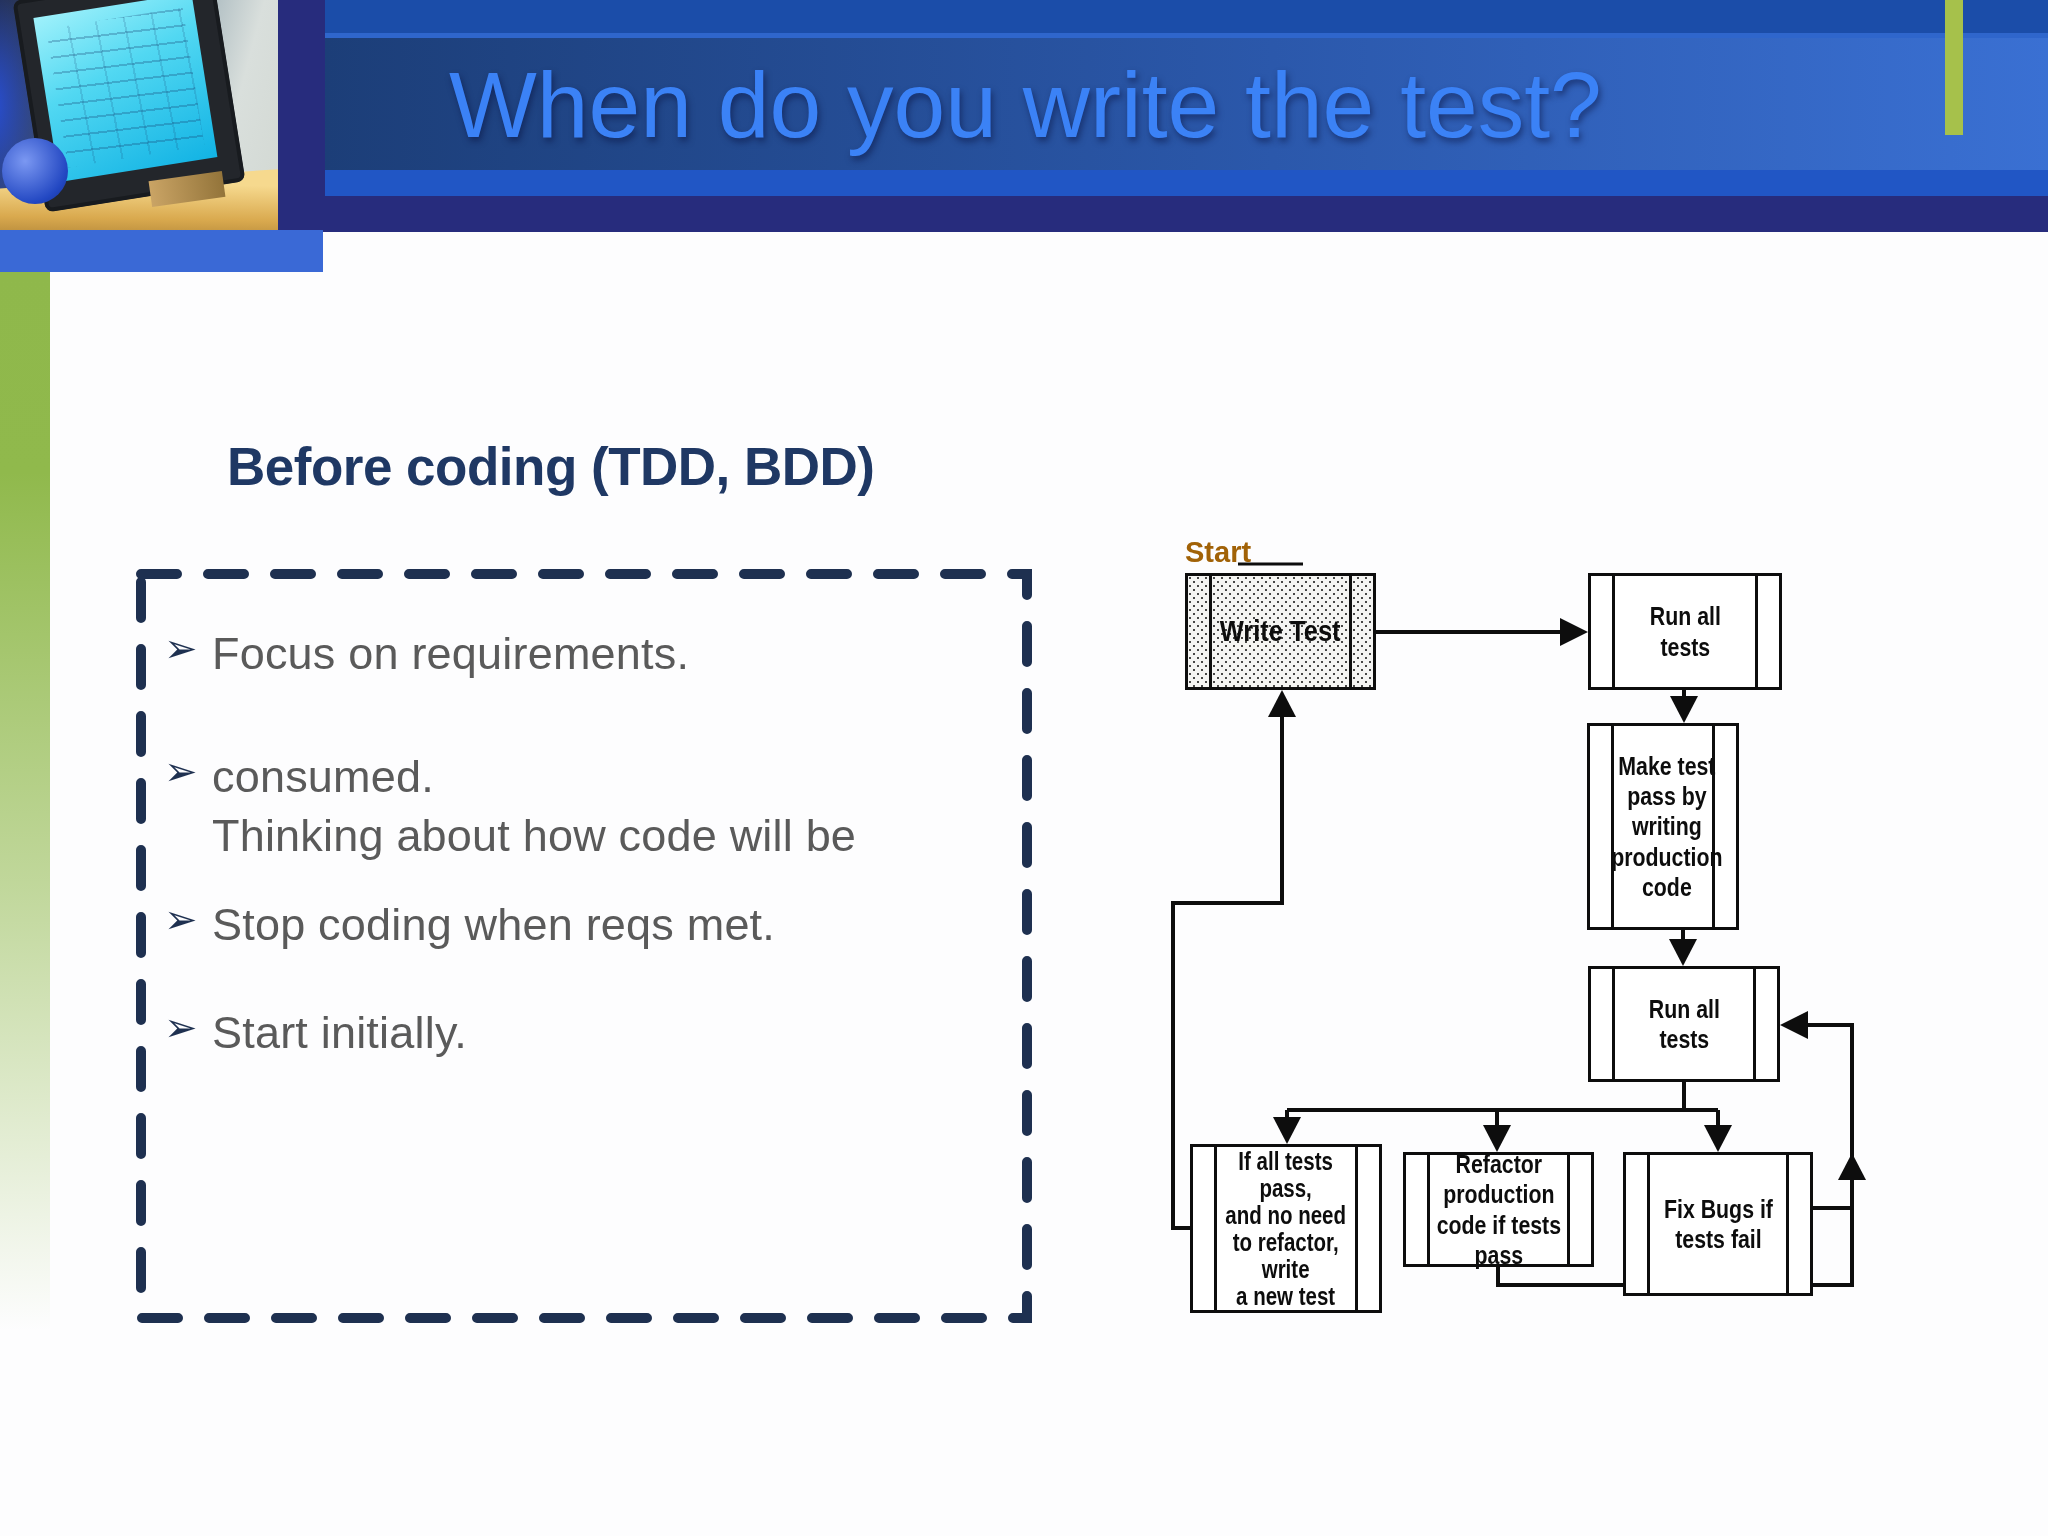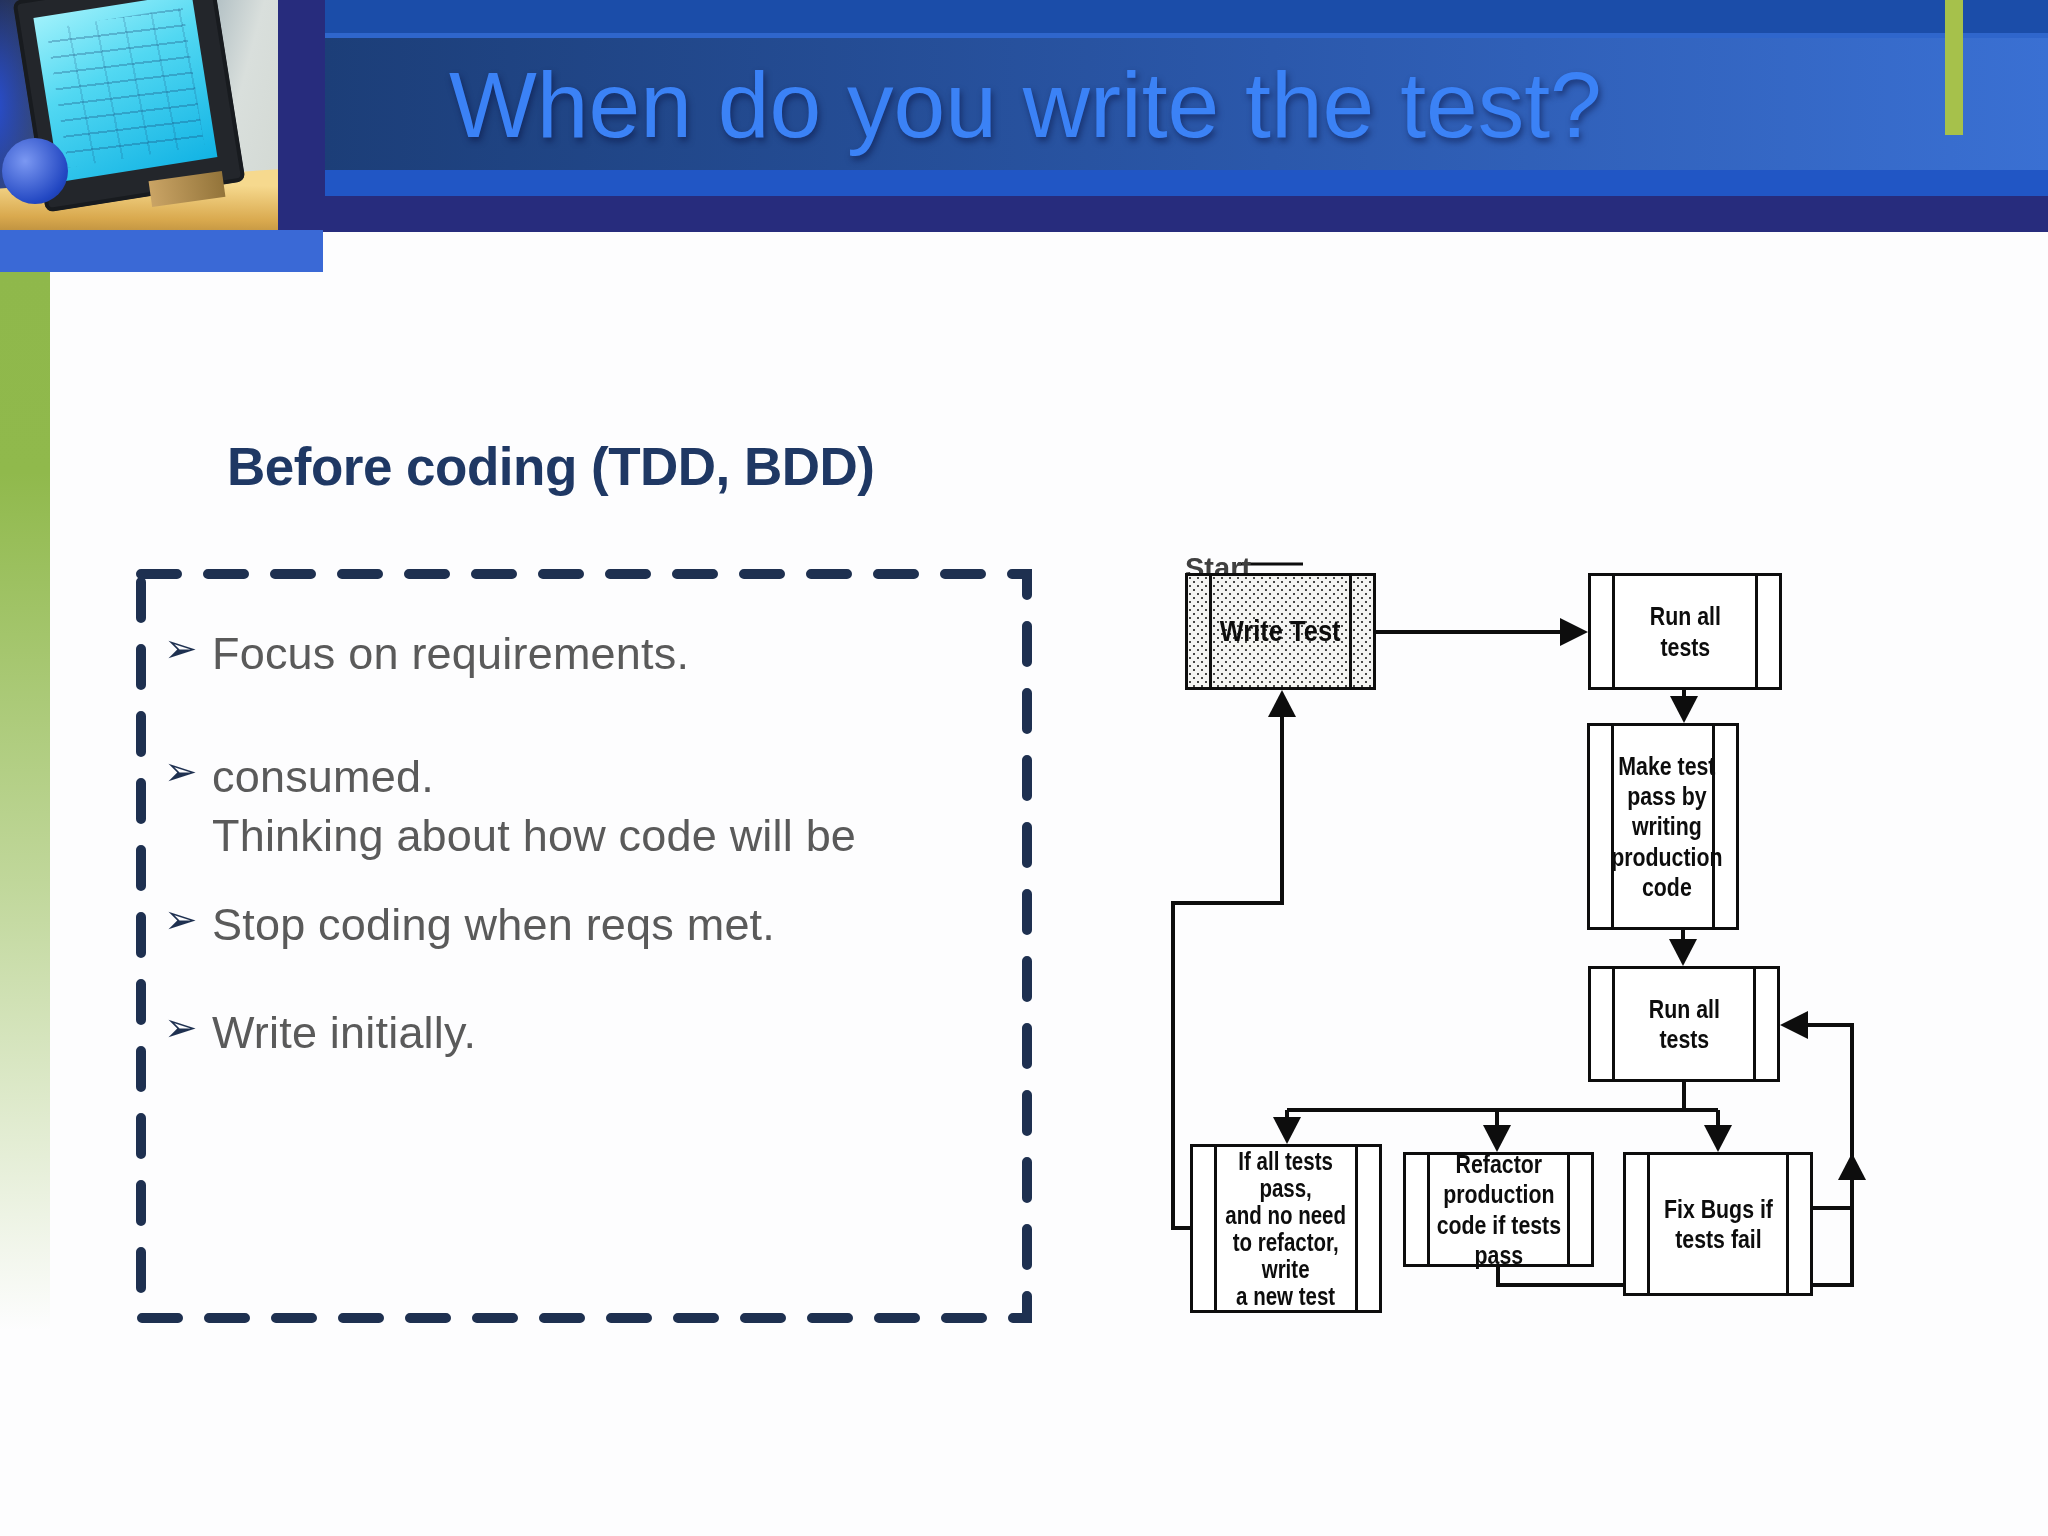--- a/index.html
+++ b/index.html
@@ -67,21 +67,21 @@
     white-space:pre-line;transform:scaleX(.82);transform-origin:center;
   }
   .pbox.stipple{
     background:
       radial-gradient(circle at 2px 2px,rgba(40,40,40,.85) 1.1px,transparent 1.5px) 0 0/8px 8px,
       radial-gradient(circle at 2px 2px,rgba(40,40,40,.85) 1.1px,transparent 1.5px) 4px 4px/8px 8px,
       #f5f5f3;
   }
   .pbox.writetest .pbox-text{font-size:30px;transform:scaleX(.85);}
   .pbox.ifbox .pbox-text{font-size:25px;line-height:1.08;}
-  .start-label{position:absolute;left:1185px;top:552px;font-size:29px;font-weight:bold;color:#404040;text-align:right;}
+  .start-label{position:absolute;left:1185px;top:536px;font-size:29px;font-weight:bold;color:#a16207;text-align:right;}
 </style>
 </head>
 <body>
 
 <div class="hdr-navy"></div>
 <div class="hdr-topband"></div>
 <div class="hdr-highlight"></div>
 <div class="hdr-titleband"></div>
 <div class="hdr-strip"></div>
 <div class="hdr-title">When do you write the test?</div>
@@ -117,21 +117,21 @@
     <div>consumed.</div>
     <div>Thinking about how code will be</div>
   </span>
 </div>
 <div class="bullet-row" style="top:895px;">
   <span class="marker">➢</span>
   <span class="btext">Stop coding when reqs met.</span>
 </div>
 <div class="bullet-row" style="top:1003px;">
   <span class="marker">➢</span>
-  <span class="btext">Write initially.</span>
+  <span class="btext">Start initially.</span>
 </div>
 
 <svg class="flow-svg" viewBox="0 0 2048 1536">
   <g stroke="#0d0d0d" stroke-width="4" fill="none">
     <path d="M1376 632 H1566"></path>
     <path d="M1684 690 V700"></path>
     <path d="M1683 930 V944"></path>
     <path d="M1684 1082 V1110"></path>
     <path d="M1287 1110 H1718"></path>
     <path d="M1287 1110 V1120"></path>

